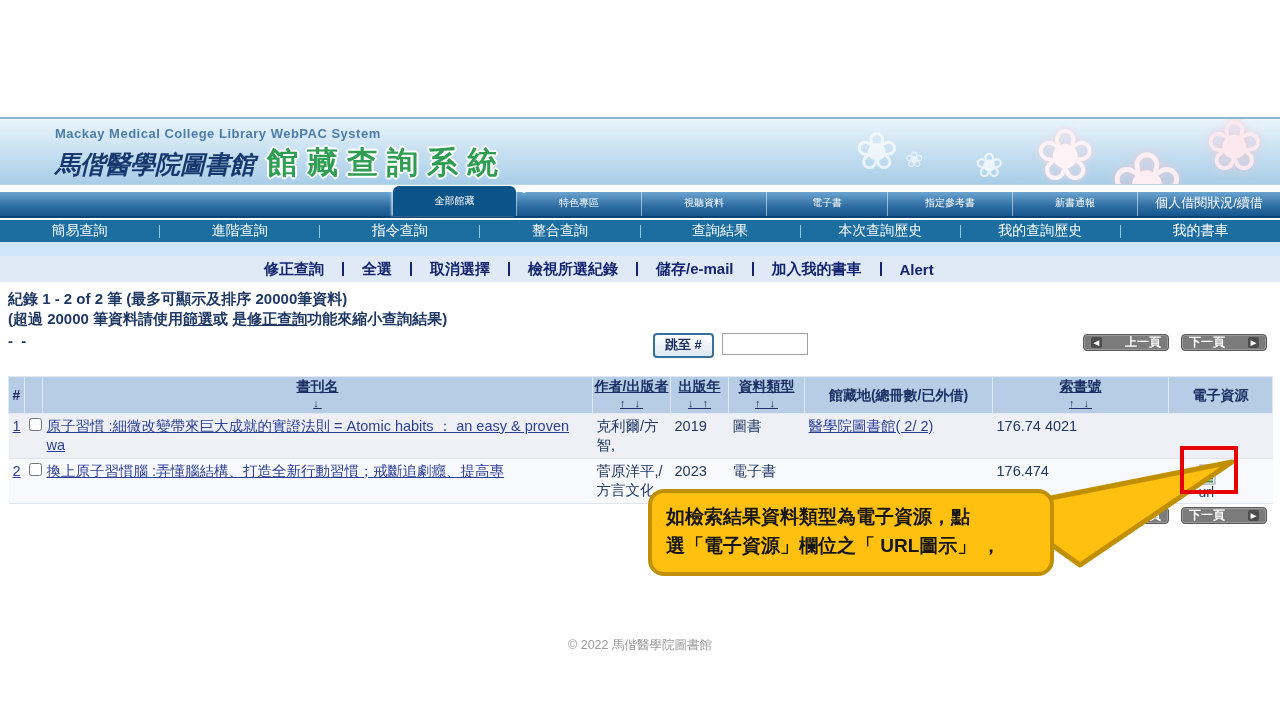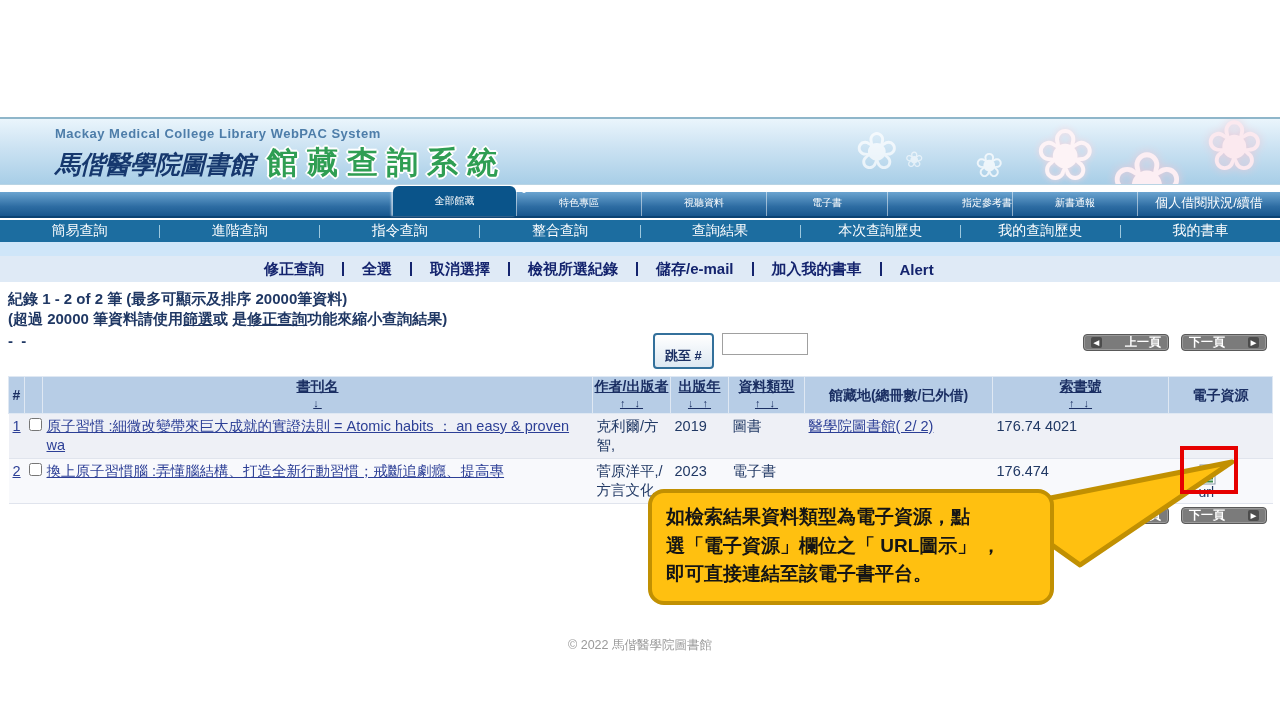--- a/index.html
+++ b/index.html
@@ -27,21 +27,21 @@
     text-shadow:-2px 0 #fff,2px 0 #fff,0 -2px #fff,0 2px #fff,-1px -1px #fff,1px 1px #fff,-1px 1px #fff,1px -1px #fff; }
 
   
   .tabbar { position:absolute; left:0; top:192px; width:1280px; height:26px;
     background:linear-gradient(180deg,#6ba4d0 0%,#2e6da3 60%,#17568d 100%);
     border-bottom:2px solid #0a4273; }
   .tabs { position:absolute; left:393px; bottom:0; display:flex; align-items:flex-end; }
   .tab { height:26px; display:flex; align-items:center; justify-content:center;
     color:#fff; font-size:10px; cursor:pointer; border-left:1px solid rgba(255,255,255,.5); }
   .t1{width:123px;} .t2{width:125px;} .t3{width:125px;} .t4{width:121px;}
-  .t5{width:125px;justify-content:flex-end;} .t6{width:125px;} .t7{width:143px; font-size:13px;}
+  .t5{width:125px;} .t6{width:125px;} .t7{width:143px; font-size:13px;}
   .tab.active { height:30px; background:#0a548a; border-radius:6px 6px 0 0;
     border-left:none; position:relative; box-shadow:-2px 0 2px rgba(255,255,255,.6); }
   .tab-dot { position:absolute; right:-10px; top:3px; width:4px; height:4px;
     border-radius:50%; background:#fff; }
 
   
   .menubar { position:absolute; left:0; top:220px; width:1280px; height:22px;
     background:#1c6da0; display:flex; align-items:center; color:#fff; font-size:14px; }
   .menu-item { flex:1; text-align:center; cursor:pointer; white-space:nowrap; }
   .menu-sep { width:1px; height:13px; background:#9cc8de; }
@@ -58,21 +58,21 @@
   
   .results { position:absolute; left:8px; top:289px; font-size:15px; font-weight:bold;
     color:#203864; line-height:20px; }
   .inline-link { text-decoration:underline; cursor:pointer; }
   .dashes { margin-top:2px; letter-spacing:2px; }
 
   
   .jump { position:absolute; left:653px; top:333px; display:flex; gap:8px; align-items:flex-start; }
   .jump-btn { border:2px solid #33709b; border-radius:4px;
     background:linear-gradient(#ffffff,#dde8f2); color:#1b2f63; font-weight:bold;
-    font-size:13px; padding:12px 10px 2px; cursor:pointer;
+    font-size:13px; padding:1px 10px 2px; cursor:pointer;
     font-family:"Liberation Sans",sans-serif; }
   .jump-input { width:86px; height:22px; border:1px solid #a0a0a0; }
   .pager { position:absolute; display:flex; gap:12px; }
   .pager1 { top:334px; left:1083px; }
   .pager2 { top:507px; left:1083px; }
   .pg-btn { width:86px; height:17px; background:#7b7b7b; border:1px solid #595959;
     border-radius:4px; color:#fff; font-size:12px; font-weight:bold; display:flex;
     align-items:center; justify-content:center; gap:23px; cursor:pointer;
     box-shadow:inset 0 0 0 1px #9a9a9a; font-family:"Liberation Sans",sans-serif; }
   .pg-arrow { width:11px; height:11px; background:#4c4c4c; color:#fff; font-size:7px;
@@ -316,21 +316,20 @@
     </div>
   </div>
 
   <svg class="tail-svg" width="310" height="170">
     <polygon points="60,70 292,24 140,127" fill="#ffc010" stroke="#c19002" stroke-width="5" stroke-linejoin="round"></polygon>
   </svg>
 
   <div class="callout">
     <div>如檢索結果資料類型為電子資源，點</div>
     <div>選「電子資源」欄位之「 URL圖示」 ，</div>
-    <div>即可直接連結至該電子書平台。</div>
   </div>
 
   <div class="red-box"></div>
 
 
   <div class="footer">© 2022 馬偕醫學院圖書館</div>
 
 </div>
 
 </body></html>

